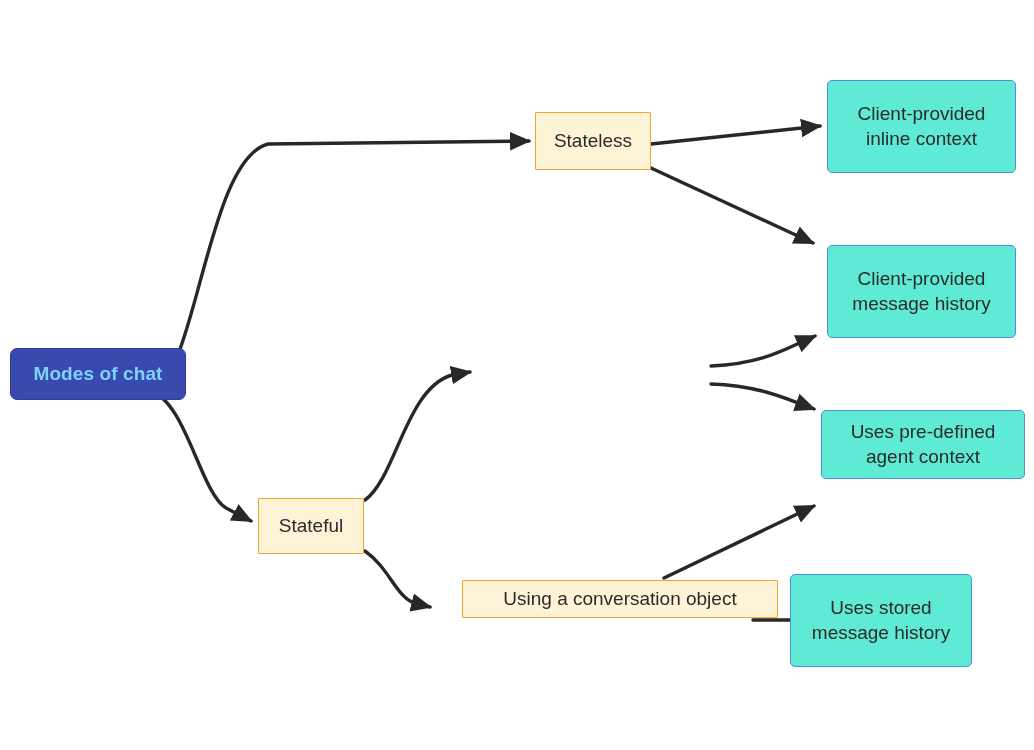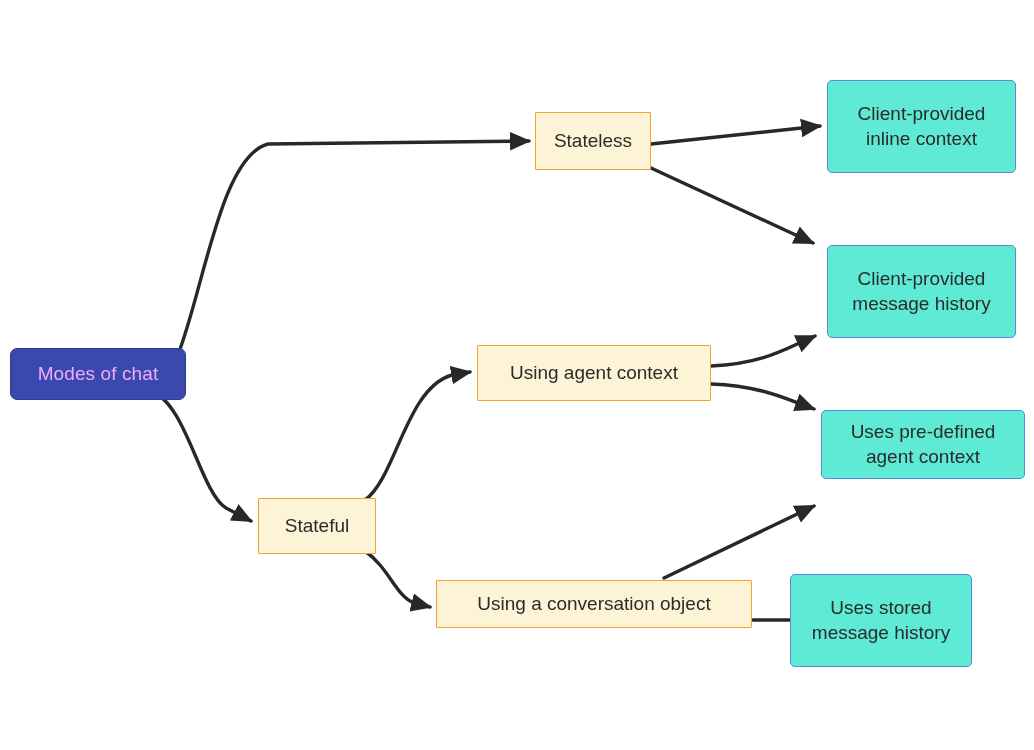--- a/index.html
+++ b/index.html
@@ -37,23 +37,23 @@
   .node-label {
     display: block;
     white-space: pre-line;
     line-height: 1.28;
   }
   
   .node-root {
     background: #3a49ad;
     border: 1.4px solid #2f3c96;
     border-radius: 7px;
-    color: #f0abfc;
+    color: #7dd3fc;
     font-size: 19px;
-    font-weight: normal;
+    font-weight: bold;
     letter-spacing: 0.1px;
   }
   
   .node-mid {
     background: #fdf3d7;
     border: 1.7px solid #f3a42a;
     border-radius: 1px;
     color: #2b2b2b;
     font-size: 19px;
     font-weight: normal;
@@ -105,29 +105,26 @@
   </svg>
 
   <div class="node node-root" style="left:10px; top:348px; width:176px; height:52px;">
     <span class="node-label">Modes of chat</span>
   </div>
 
   <div class="node node-mid" style="left:535px; top:112px; width:116px; height:58px;text-align:center;">
     <span class="node-label">Stateless</span>
   </div>
 
-  <div class="node node-mid" style="left:258px; top:498px; width:118px; height:56px;">
+  <div class="node node-mid" style="left:258px; top:498px; width:106px; height:56px;">
     <span class="node-label">Stateful</span>
   </div>
 
-  <div class="node node-mid" style="left:477px; top:345px; width:234px; height:56px;">
-    <span class="node-label">Using agent context</span>
-  </div>
 
-  <div class="node node-mid" style="left:436px; top:580px; width:316px; height:48px;">
+  <div class="node node-mid" style="left:462px; top:580px; width:316px; height:38px;">
     <span class="node-label">Using a conversation object</span>
   </div>
 
   <div class="node node-leaf" style="left:827px; top:80px; width:189px; height:93px;">
     <span class="node-label">Client-provided
 inline context</span>
   </div>
 
   <div class="node node-leaf" style="left:827px; top:245px; width:189px; height:93px;">
     <span class="node-label">Client-provided

